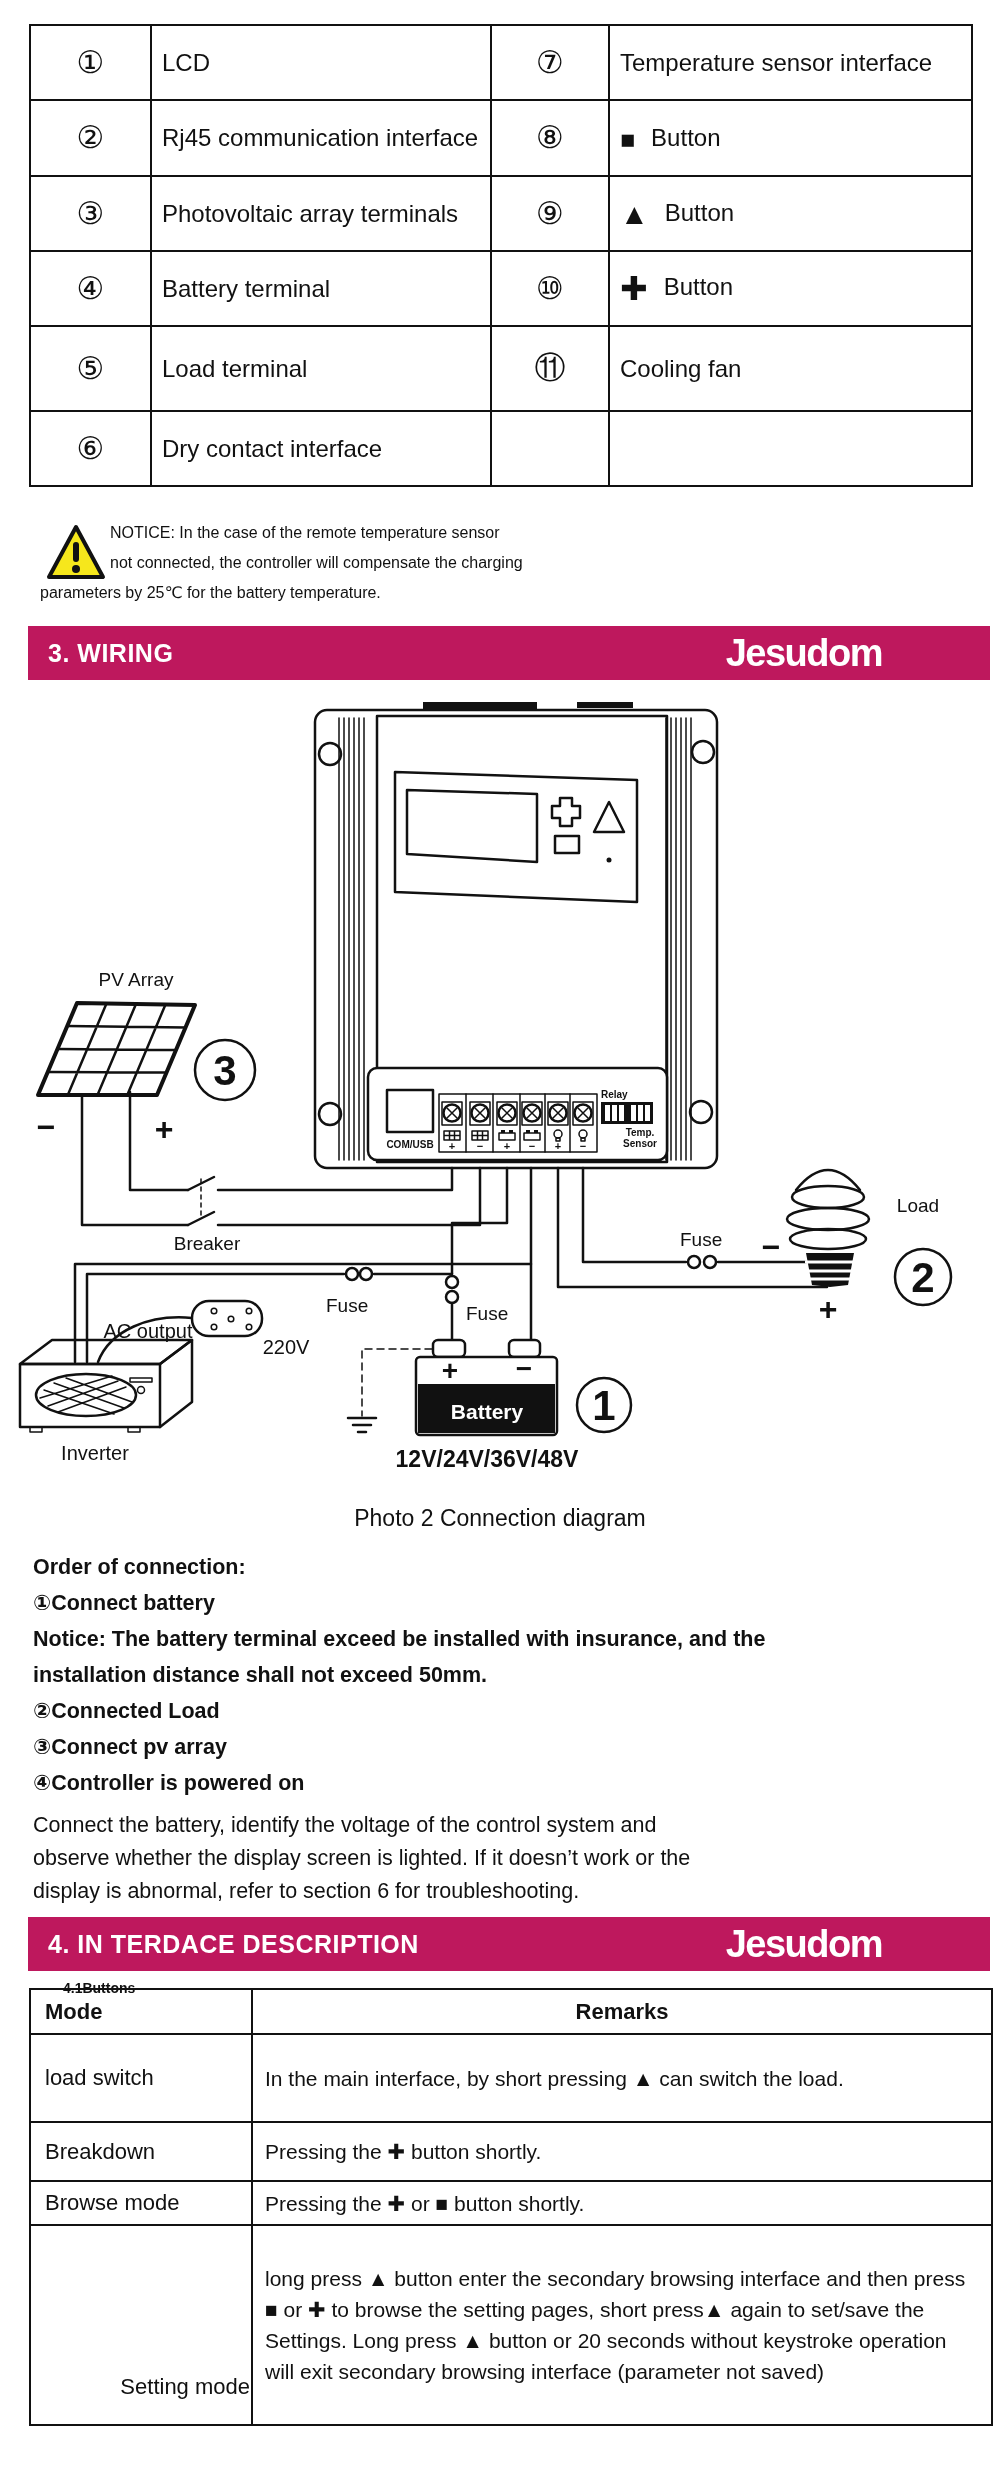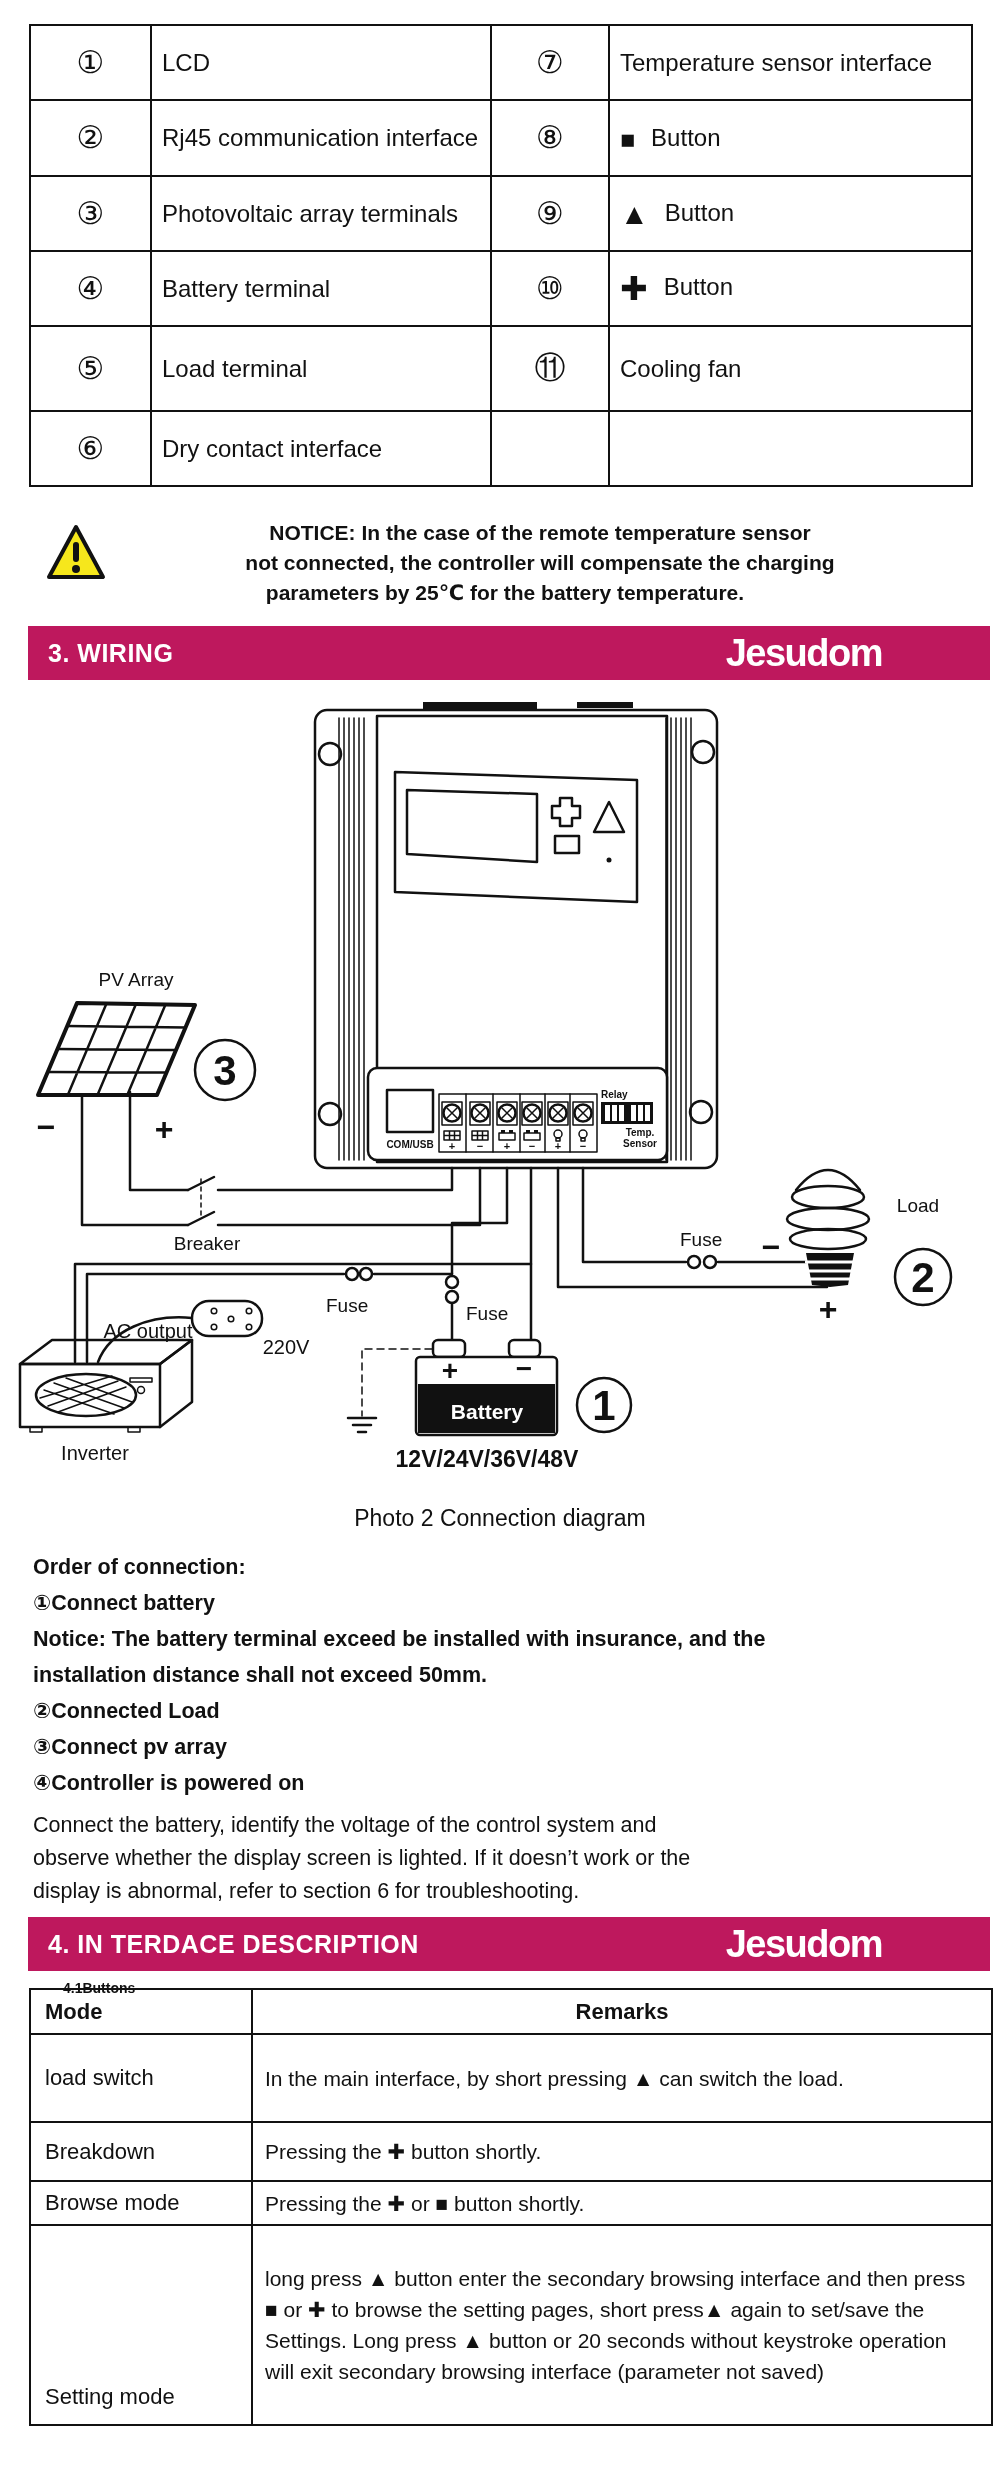--- a/index.html
+++ b/index.html
@@ -11,22 +11,22 @@
       border-collapse:collapse;table-layout:fixed;}
   .t1 td{border:2.5px solid #111;vertical-align:middle;}
   .t1 td.num{text-align:center;font-size:31px;}
   .t1 td.lbl{font-size:24px;padding:2px 10px;line-height:1.22;}
   .gl{display:inline-block;vertical-align:middle;margin-right:16px;line-height:1;}
   .gl.square-button-icon{font-size:25px;}
   .gl.triangle-button-icon{font-size:29px;}
   .gl.plus-button-icon{font-size:33px;font-weight:bold;}
 
   
-  .notice{position:absolute;left:40px;top:518px;width:930px;font-weight:bold;
-          font-size:21px;line-height:30px;text-align:center;}
+  .notice{position:absolute;left:40px;top:518px;width:930px;font-weight:normal;
+          font-size:16px;line-height:30px;}
   .notice .tri{position:absolute;left:6px;top:6px;}
   .notice .l1,.notice .l2{margin-left:70px;}
 
   
   .bar{position:absolute;left:28px;width:962px;height:54px;background:#be185d;color:#fff;
        display:flex;align-items:center;justify-content:space-between;
        padding:0 20px;box-sizing:border-box;}
   .bar .title{font-weight:bold;font-size:25px;letter-spacing:.5px;}
   .bar .brand{font-weight:bold;font-size:38px;letter-spacing:-1.5px;margin-right:88px;}
   .bar3{top:626px;} .bar4{top:1917px;}
@@ -54,21 +54,21 @@
 
   .sub{position:absolute;left:63px;top:1980px;font-size:14px;font-weight:bold;}
 
   
   .t2{position:absolute;left:29px;top:1988px;width:962px;border-collapse:collapse;table-layout:fixed;}
   .t2 th,.t2 td{border:2.5px solid #111;}
   .t2 th{font-size:22px;font-weight:bold;height:41px;}
   .t2 th.mode{text-align:left;padding-left:14px;}
   .t2 td.mode{font-size:22px;padding-left:14px;vertical-align:middle;}
   .t2 td.rem{font-size:21px;padding:5px 12px;line-height:31px;vertical-align:middle;}
-  .t2 td.vbot{vertical-align:bottom;padding-bottom:14px;}
+  .t2 td.vbot{vertical-align:bottom;padding-bottom:24px;text-align:right;}
 </style>
 </head>
 <body>
 
 <div class="page">
 
   <table class="t1">
     <colgroup>
         <col style="width:121px">
         <col style="width:340px">

